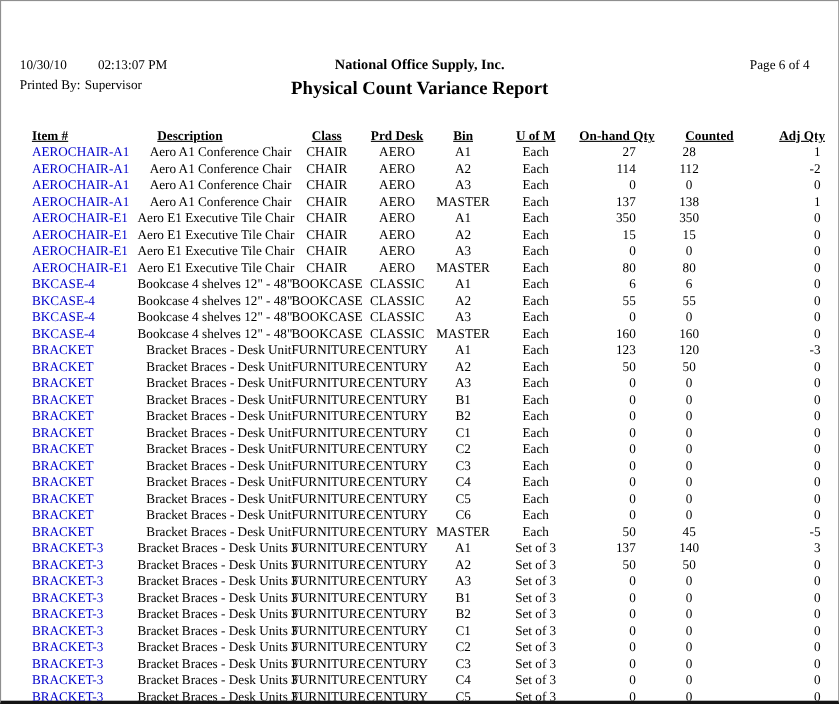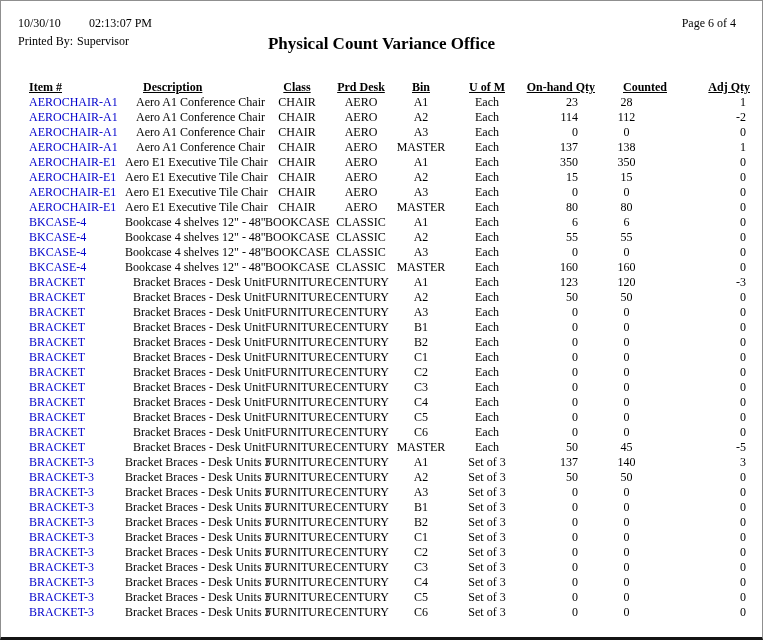--- a/index.html
+++ b/index.html
@@ -7,21 +7,21 @@
     position:relative;
     width:763px; height:640px;
     box-sizing:border-box;
     background:#ffffff;
     border:1px solid #8f8f8f;
     border-bottom:3px solid #141414;
     font-family:"Liberation Serif", serif;
     color:#000;
     overflow:hidden;
   }
-  .report-header { position:relative; height:78px; font-size:12px; }
+  .report-header { position:relative; height:78px; font-size:12px;margin-top:36px; }
   .hdr-date    { position:absolute; left:17px;  top:15px; }
   .hdr-time    { position:absolute; left:88px;  top:15px; }
   .hdr-company { position:absolute; left:0; right:0; top:14px; text-align:center; font-weight:bold; font-size:13px; }
   .hdr-page    { position:absolute; right:26px; top:15px; }
   .hdr-printed { position:absolute; left:17px;  top:33px; }
   .hdr-printed .pb-val { margin-left:4px; }
   .hdr-title   { position:absolute; left:0; right:0; top:33px; text-align:center; font-weight:bold; font-size:17px; }
 
   table.report {
     border-collapse:collapse; table-layout:fixed;
@@ -53,25 +53,26 @@
   .wh-value { margin-left:18px; }
 </style>
 </head>
 <body>
 
 <div class="page">
 
   <div class="report-header">
     <span class="hdr-date">10/30/10</span>
     <span class="hdr-time">02:13:07 PM</span>
+    <div class="hdr-company">National Office Supply, Inc.</div>
     <span class="hdr-page">Page 6 of 4</span>
     <div class="hdr-printed">
       <span>Printed By:</span><span class="pb-val">Supervisor</span>
     </div>
-    <div class="hdr-title">Physical Count Variance Office</div>
+    <div class="hdr-title">Physical Count Variance Report</div>
   </div>
 
   <table class="report">
     <colgroup>
       <col style="width:96px">
         <col style="width:140px">
         <col style="width:64px">
       <col style="width:64px">
         <col style="width:56px">
         <col style="width:76px">
@@ -93,21 +94,21 @@
       </tr>
     </thead>
     <tbody>
     <tr>
       <td class="c0">AEROCHAIR-A1</td>
       <td class="c1">Aero A1 Conference Chair</td>
       <td class="c2">CHAIR</td>
       <td class="c3">AERO</td>
       <td class="c4">A1</td>
       <td class="c5">Each</td>
-      <td class="c6">23</td>
+      <td class="c6">27</td>
       <td class="c7">28</td>
       <td class="c8">1</td>
     </tr>
         <tr>
       <td class="c0">AEROCHAIR-A1</td>
       <td class="c1">Aero A1 Conference Chair</td>
       <td class="c2">CHAIR</td>
       <td class="c3">AERO</td>
       <td class="c4">A2</td>
       <td class="c5">Each</td>

